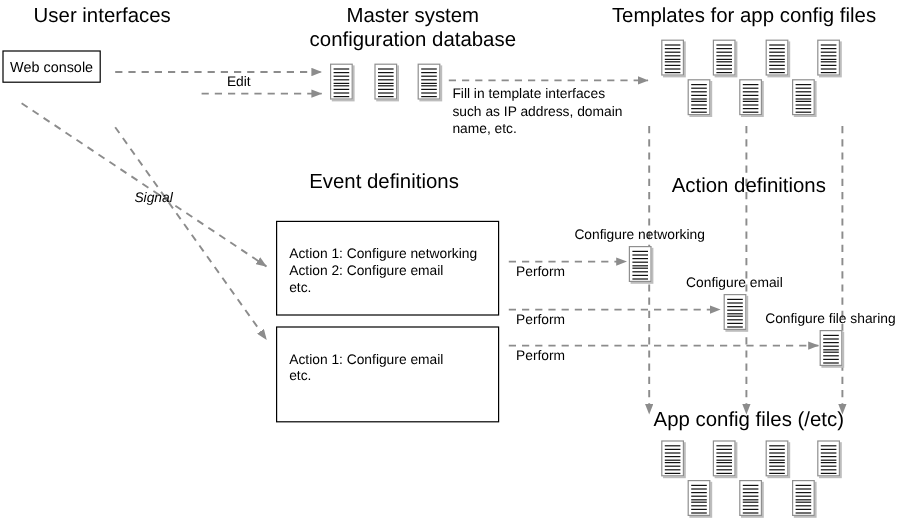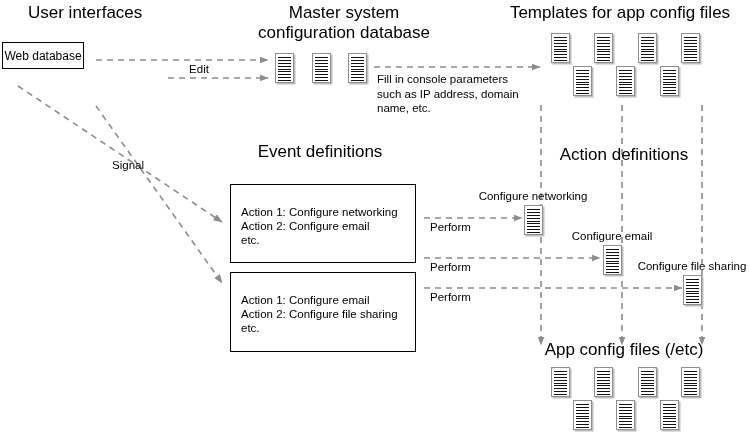--- a/index.html
+++ b/index.html
@@ -70,33 +70,33 @@
 
   <div class="heading c" style="left:620px;top:3px;">Templates for app config files</div>
 
   <div class="heading c" style="left:320px;top:142px;">Event definitions</div>
 
   <div class="heading c" style="left:624px;top:340px;">App config files (/etc)</div>
 
   <div class="heading c" style="left:624px;top:145px;">Action definitions</div>
 
   <div class="uibox" style="left:2px;top:42px;width:82px;height:27px;">
-    <span>Web database</span>
+    <span>Web console</span>
   </div>
 
 
   <div class="lbl c" style="left:199px;top:62px;">Edit</div>
 
-  <div class="lbl c" style="left:128px;top:158px;">Signal</div>
+  <div class="lbl c" style="left:128px;top:158px;font-style:italic;">Signal</div>
 
   <div class="lbl" style="left:430px;top:220px;">Perform</div>
   <div class="lbl" style="left:430px;top:260px;">Perform</div>
   <div class="lbl" style="left:430px;top:290px;">Perform</div>
 
-  <div class="note" style="left:377px;top:72px;">Fill in console parameters</div>
+  <div class="note" style="left:377px;top:72px;">Fill in template interfaces</div>
   <div class="note" style="left:377px;top:86.5px;">such as IP address, domain</div>
   <div class="note" style="left:377px;top:101px;">name, etc.</div>
 
   <div id="master-db-icons">
       <div class="doc big" style="left: 275px; top: 53px;">
         <i style="top: 3px;"></i>
         <i style="top: 5.875px;"></i>
         <i style="top: 8.75px;"></i>
         <i style="top: 11.625px;"></i>
         <i style="top: 14.5px;"></i>
@@ -292,21 +292,20 @@
   <div class="evbox" style="left:230px;top:184px;width:186px;height:79px;">
     <div class="gap"></div>
     <div class="ln">Action 1: Configure networking</div>
     <div class="ln">Action 2: Configure email</div>
     <div class="ln">etc.</div>
   </div>
 
   <div class="evbox" style="left:230px;top:272px;width:186px;height:80px;">
     <div class="gap"></div>
     <div class="ln">Action 1: Configure email</div>
-    <div class="ln">Action 2: Configure file sharing</div>
     <div class="ln">etc.</div>
   </div>
 
   <div class="lbl c" style="left:533px;top:189px;">Configure networking</div>
   <div class="doc big" style="left:524px;top:205px;">
       <i style="top: 3px;"></i>
       <i style="top: 5.875px;"></i>
       <i style="top: 8.75px;"></i>
       <i style="top: 11.625px;"></i>
       <i style="top: 14.5px;"></i>

